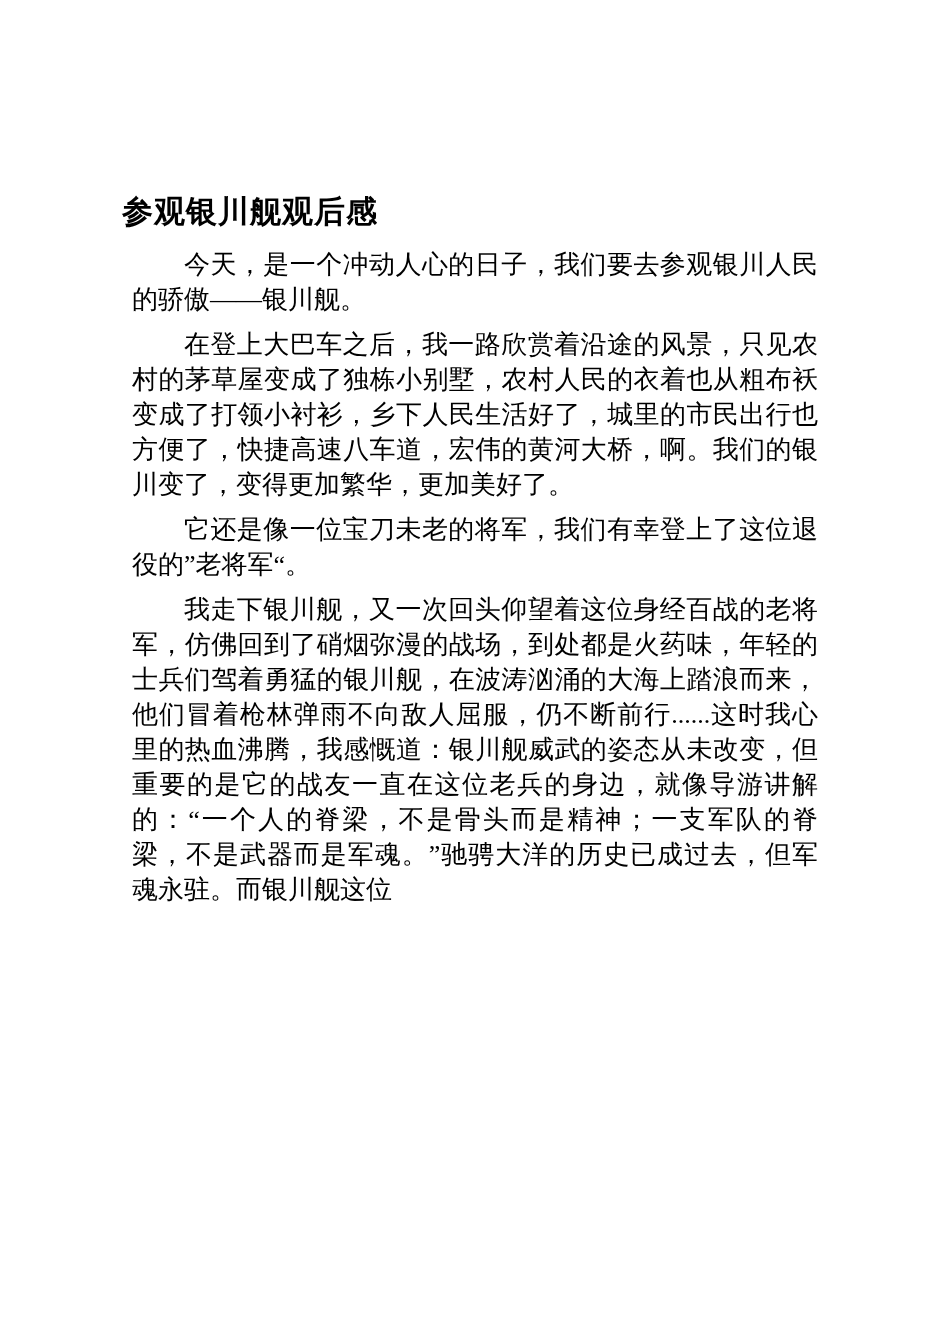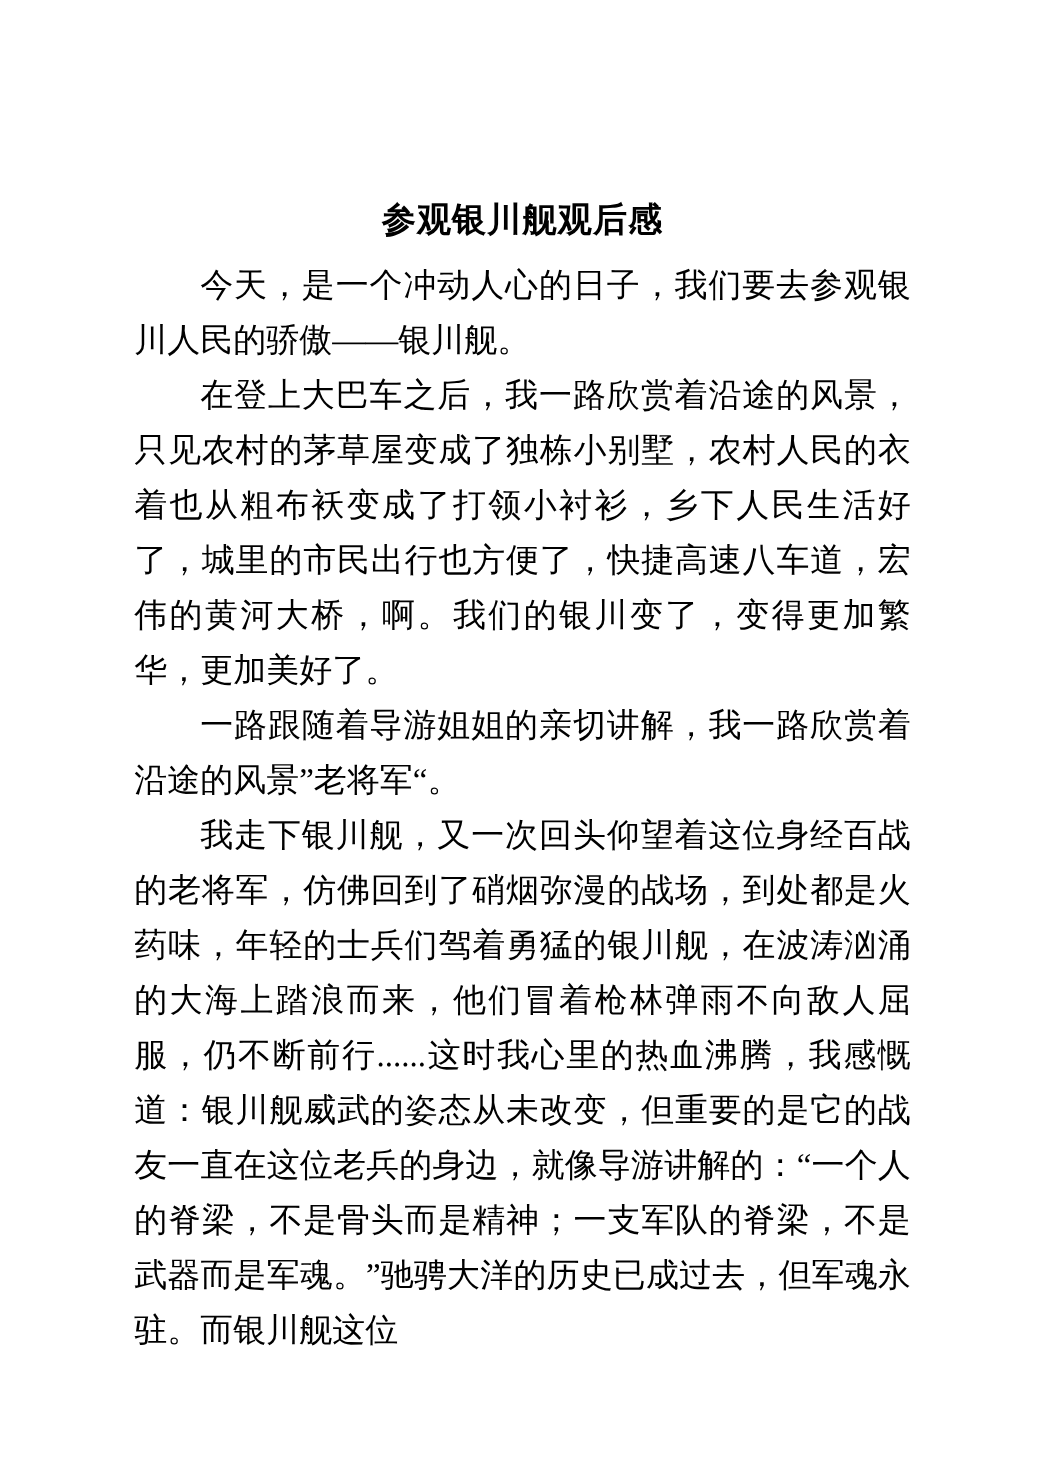--- a/index.html
+++ b/index.html
@@ -14,39 +14,38 @@
     background: #ffffff;
     color: #000000;
     box-sizing: border-box;
     padding: 178px 122px 60px 122px;
     font-family: "Liberation Serif", "DejaVu Serif", serif;
     overflow: hidden;
   }
   .doc-title {
     font-size: 31px;
     font-weight: bold;
-    text-align: center;
-    margin: 0 0 14px 0;
+    margin: 12px 0 14px 0;
     letter-spacing: 1px;
     line-height: 1.4;
   }
   .doc-body p {
-    font-size: 30px;
-    line-height: 50px;
-    margin: 0;
+    font-size: 26px;
+    line-height: 35px;
+    margin: 10px;
     text-indent: 2em;
     text-align: justify;
     text-justify: inter-ideograph;
     word-break: break-all;
   }
 </style>
 </head>
 <body>
 
 <div class="page">
   <h1 class="doc-title">参观银川舰观后感</h1>
   <div class="doc-body">
     <p>今天，是一个冲动人心的日子，我们要去参观银川人民的骄傲——银川舰。</p>
     <p>在登上大巴车之后，我一路欣赏着沿途的风景，只见农村的茅草屋变成了独栋小别墅，农村人民的衣着也从粗布袄变成了打领小衬衫，乡下人民生活好了，城里的市民出行也方便了，快捷高速八车道，宏伟的黄河大桥，啊。我们的银川变了，变得更加繁华，更加美好了。</p>
-    <p>一路跟随着导游姐姐的亲切讲解，我一路欣赏着沿途的风景”老将军“。</p>
+    <p>它还是像一位宝刀未老的将军，我们有幸登上了这位退役的”老将军“。</p>
     <p>我走下银川舰，又一次回头仰望着这位身经百战的老将军，仿佛回到了硝烟弥漫的战场，到处都是火药味，年轻的士兵们驾着勇猛的银川舰，在波涛汹涌的大海上踏浪而来，他们冒着枪林弹雨不向敌人屈服，仍不断前行......这时我心里的热血沸腾，我感慨道：银川舰威武的姿态从未改变，但重要的是它的战友一直在这位老兵的身边，就像导游讲解的：“一个人的脊梁，不是骨头而是精神；一支军队的脊梁，不是武器而是军魂。”驰骋大洋的历史已成过去，但军魂永驻。而银川舰这位</p>
   </div>
 </div>
 
 </body></html>

